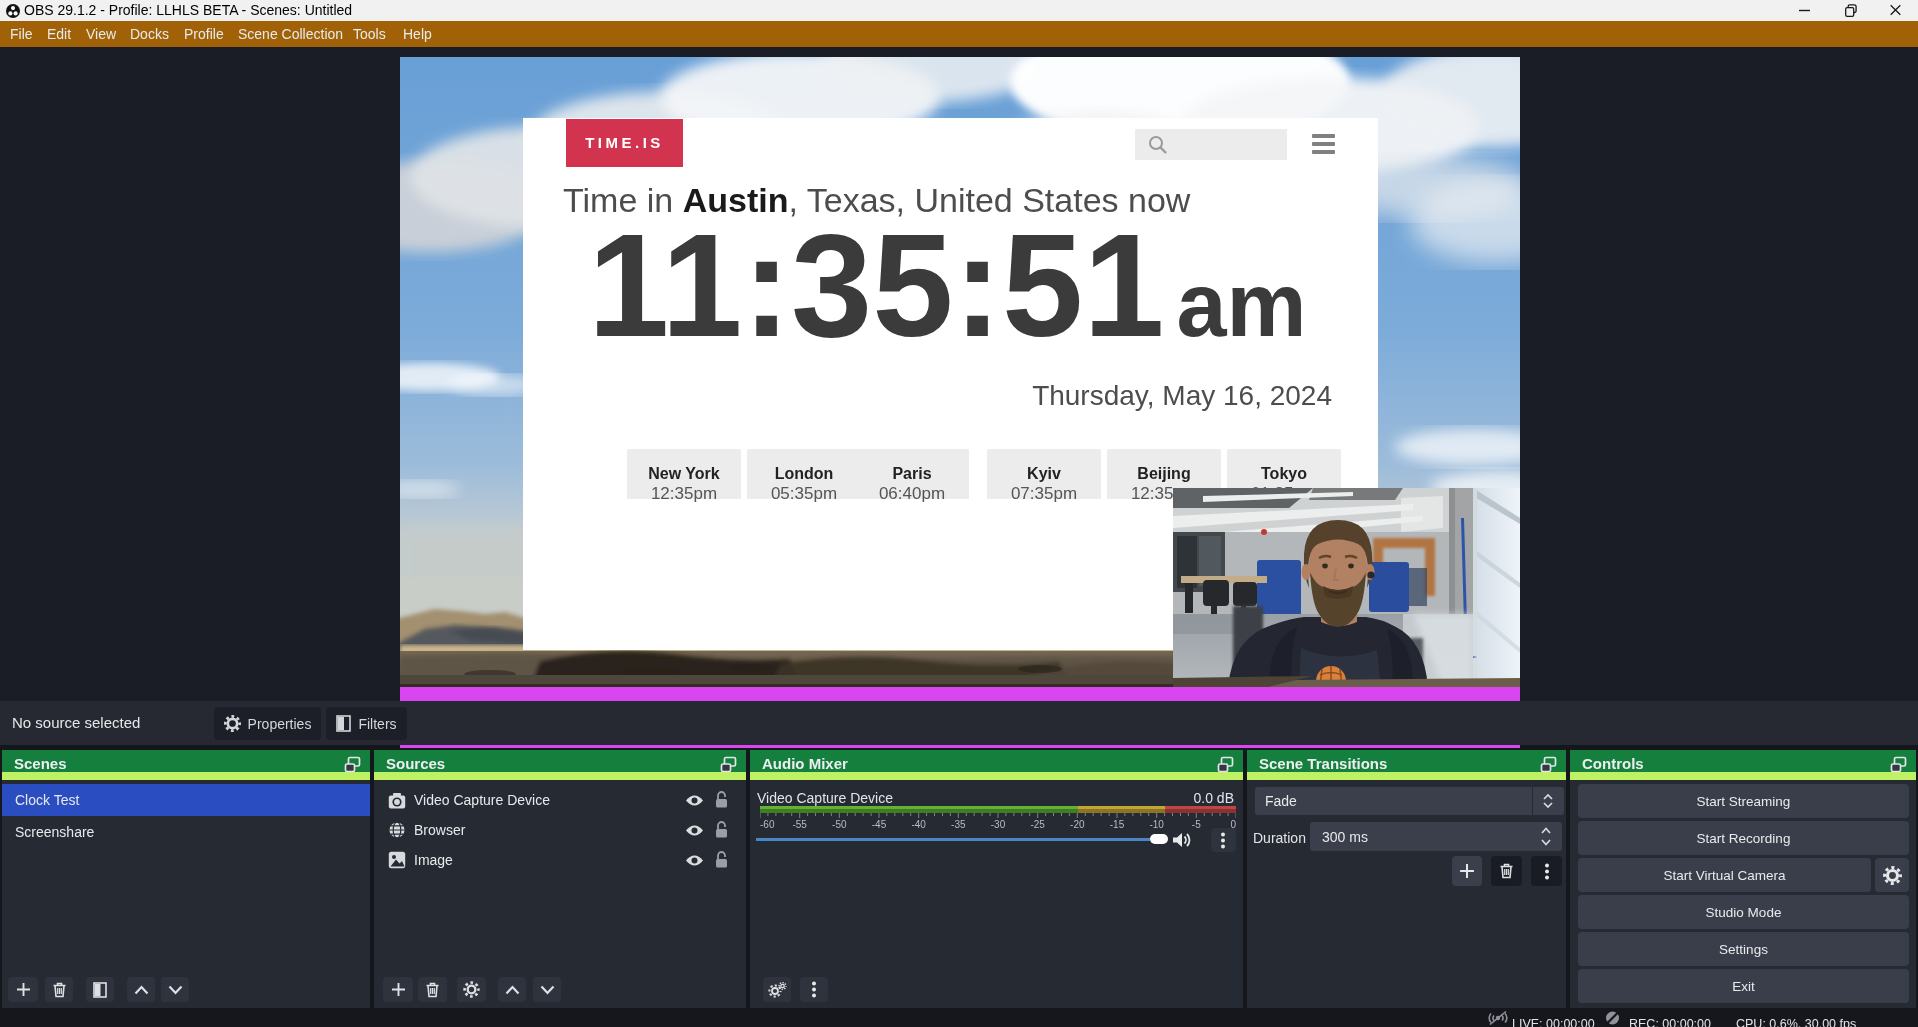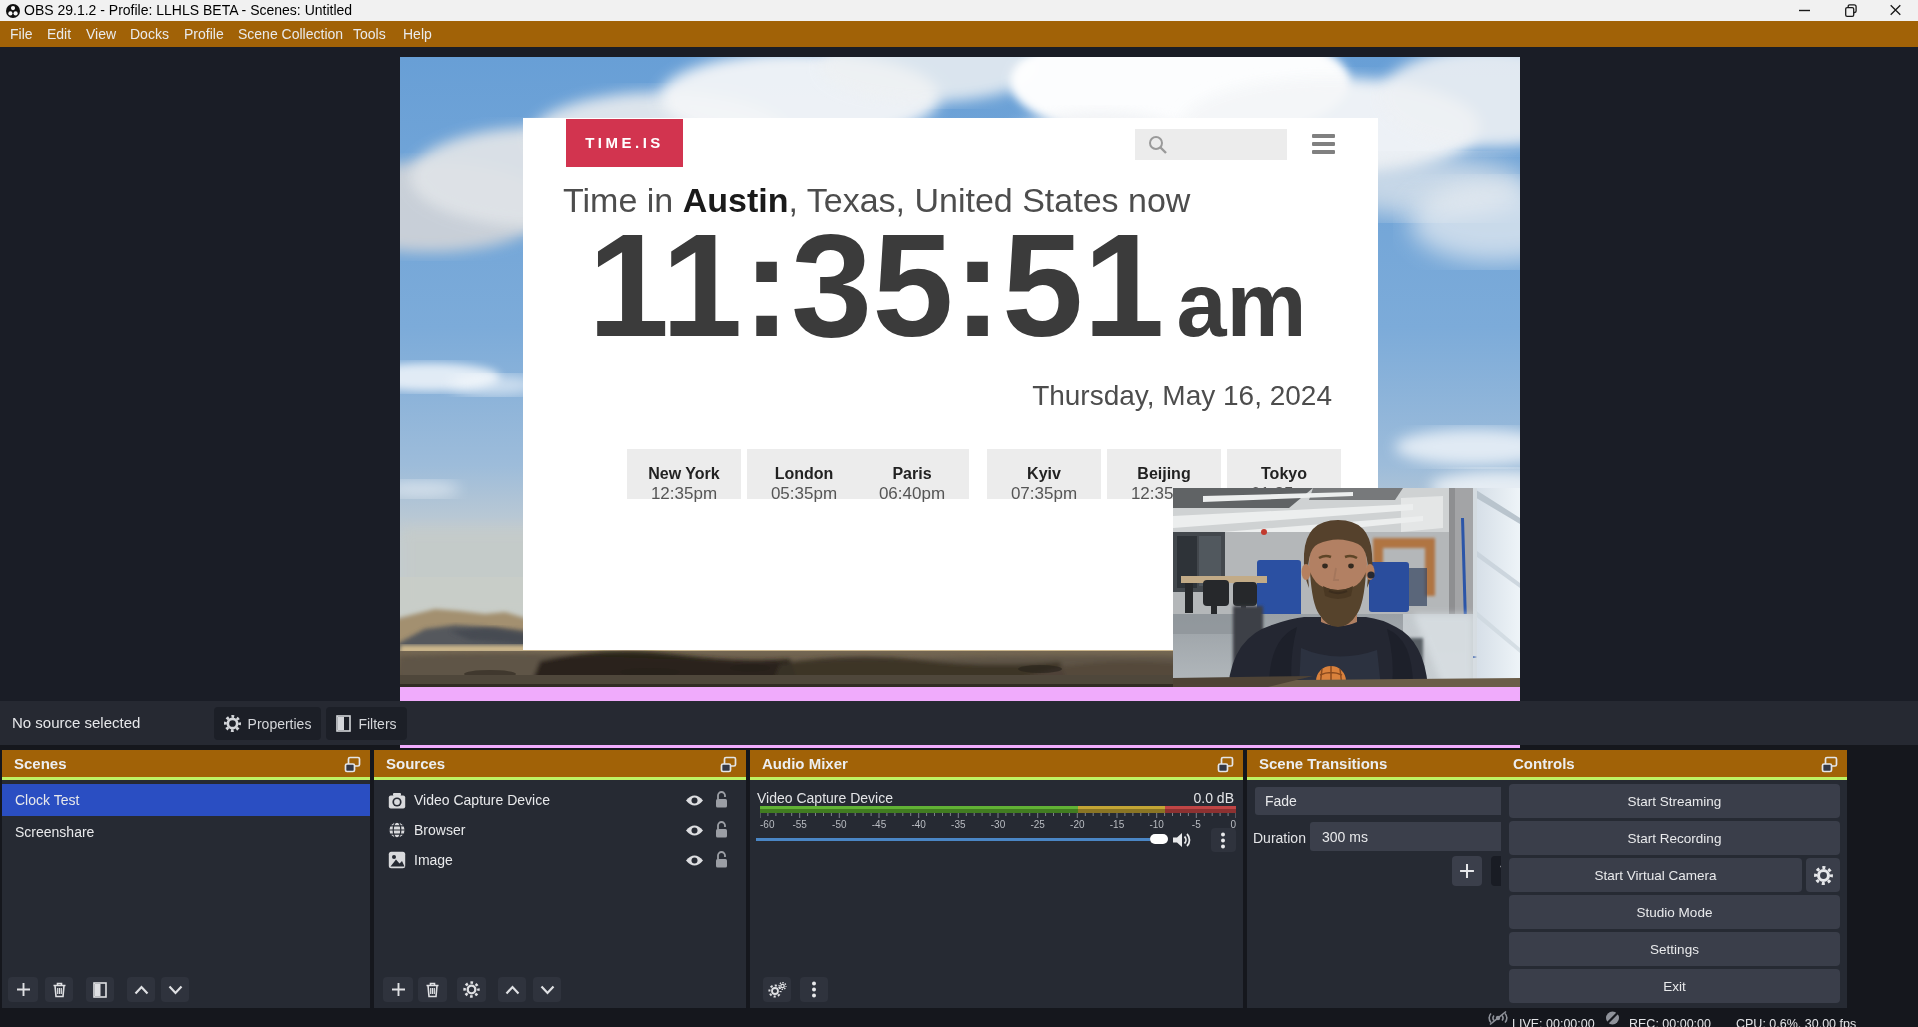--- a/index.html
+++ b/index.html
@@ -7,21 +7,21 @@
     font-family:"Liberation Sans", sans-serif; }
   .abs { position:absolute; }
   
   #titlebar { position:absolute; left:0; top:0; width:1918px; height:21px; background:#f1f1f1; color:#000; }
   #titletext { position:absolute; left:24px; top:2px; font-size:14px; color:#000; }
   
   #menubar { position:absolute; left:0; top:21px; width:1918px; height:26px; background:#a16207; }
   #menubar span { position:absolute; top:5px; font-size:14px; color:#e9eaec; }
   
   #preview { position:absolute; left:0; top:47px; width:1918px; height:654px; background:#1a1d26; }
-  #video { position:absolute; left:400px; top:10px; width:1120px; height:691px; overflow:hidden; background:#f0abfc; }
+  #video { position:absolute; left:400px; top:10px; width:1120px; height:691px; overflow:hidden; background:#d946ef; }
   
   #card { position:absolute; left:123px; top:61px; width:855px; height:532px; background:#fff; }
   #logo { position:absolute; left:43px; top:1px; width:117px; height:48px; background:#d2344f; color:#fff;
      font-size:15px; font-weight:bold; letter-spacing:3.5px; text-align:center; line-height:48px; }
   #searchbox { position:absolute; left:612px; top:11px; width:152px; height:31px; background:#ececec; }
   #hamb { position:absolute; left:789px; top:16px; width:23px; height:20px; }
   #hamb div { height:4px; background:#808080; border-radius:1px; margin-bottom:4px; }
   #heading { position:absolute; left:40px; top:63px; font-size:34px; color:#4d4d4d; letter-spacing:0px; white-space:nowrap; }
   #heading b { color:#1a1a1a; }
   #bigtime { position:absolute; left:65px; top:95px; font-size:146px; line-height:146px; font-weight:bold; color:#3b3b3b; letter-spacing:0px; white-space:nowrap;}
@@ -34,21 +34,21 @@
   .cityname { font-size:16px; font-weight:bold; color:#222; margin-top:16px; }
   .citytime { font-size:17px; color:#555; margin-top:1px; }
   
   #webcam { position:absolute; left:773px; top:431px; width:347px; height:199px; overflow:hidden; background:#c6c9cb; }
   
   #srcbar { position:absolute; left:0; top:701px; width:1918px; height:44px; background:#262932; }
   #srcbar .lbl { position:absolute; left:12px; top:13px; font-size:15px; color:#e6e7ea; }
   .tbtn { position:absolute; top:6px; height:33px; background:#1c1f27; border-radius:4px; color:#d4d6da; font-size:14px; display:flex; align-items:center; justify-content:center; gap:7px; }
   
   .panel { position:absolute; top:750px; height:258px; background:#262a33; }
-  .phead { position:absolute; left:0; top:0; width:100%; height:30px; background:#a16207; border-bottom:3px solid #bef264; }
+  .phead { position:absolute; left:0; top:0; width:100%; height:30px; background:#15803d; border-bottom:8px solid #bef264; }
   .phead .t { position:absolute; left:12px; top:5px; font-size:15px; font-weight:bold; color:#eceef1; }
   .phead .pop { position:absolute; right:9px; top:6px; }
   .srow { position:absolute; left:0; width:100%; height:32px; font-size:14px; color:#e8e9eb; }
   .srow .txt { position:absolute; left:13px; top:8px; }
   .sbtn { position:absolute; width:30px; height:25px; background:#2f333d; border-radius:4px; display:flex; align-items:center; justify-content:center; }
   .srcrow { position:absolute; left:0; width:100%; height:30px; color:#e8e9eb; font-size:14px; }
   .cbtn { position:absolute; left:8px; width:331px; height:34px; background:#3a3e4a; border-radius:4px;
     color:#e9eaec; font-size:13.5px; display:flex; align-items:center; justify-content:center; }
   #statusbar { position:absolute; left:0; top:1008px; width:1918px; height:19px; background:#15171d; color:#e2e3e6; font-size:12.5px; }
   #statusbar span { position:absolute; top:3px;margin-top:6px; }
@@ -610,21 +610,21 @@
       </svg>
   </div>
   <div class="abs" style="left:284px;top:106px;width:31px;height:30px;background:#191c24;border-radius:4px">
     <svg class="abs" style="left:13px;top:7px" width="6" height="17" viewBox="0 0 6 17">
         <circle cx="3" cy="2.5" r="2" fill="#e8e9eb"></circle>
         <circle cx="3" cy="8.5" r="2" fill="#e8e9eb"></circle>
         <circle cx="3" cy="14.5" r="2" fill="#e8e9eb"></circle>
       </svg>
   </div>
 </div>
-<div class="panel" id="p-controls" style="left:1501px;width:346px">
+<div class="panel" id="p-controls" style="left:1570px;width:346px">
   <div class="phead">
       <span class="t">Controls</span>
       <svg class="pop" width="17" height="17" viewBox="0 0 17 17">
         <rect x="4.5" y="1.5" width="11" height="8.5" rx="1.5" fill="none" stroke="#e4e5e8" stroke-width="1.7"></rect>
         <rect x="1.5" y="8" width="9" height="7.5" rx="1.5" fill="#343845" stroke="#e4e5e8" stroke-width="1.7"></rect>
       </svg>
     </div>
   <div class="cbtn" style="top:34px">Start Streaming</div>
   <div class="cbtn" style="top:71px">Start Recording</div>
   <div class="cbtn" style="top:108px;width:293px">Start Virtual Camera</div>

